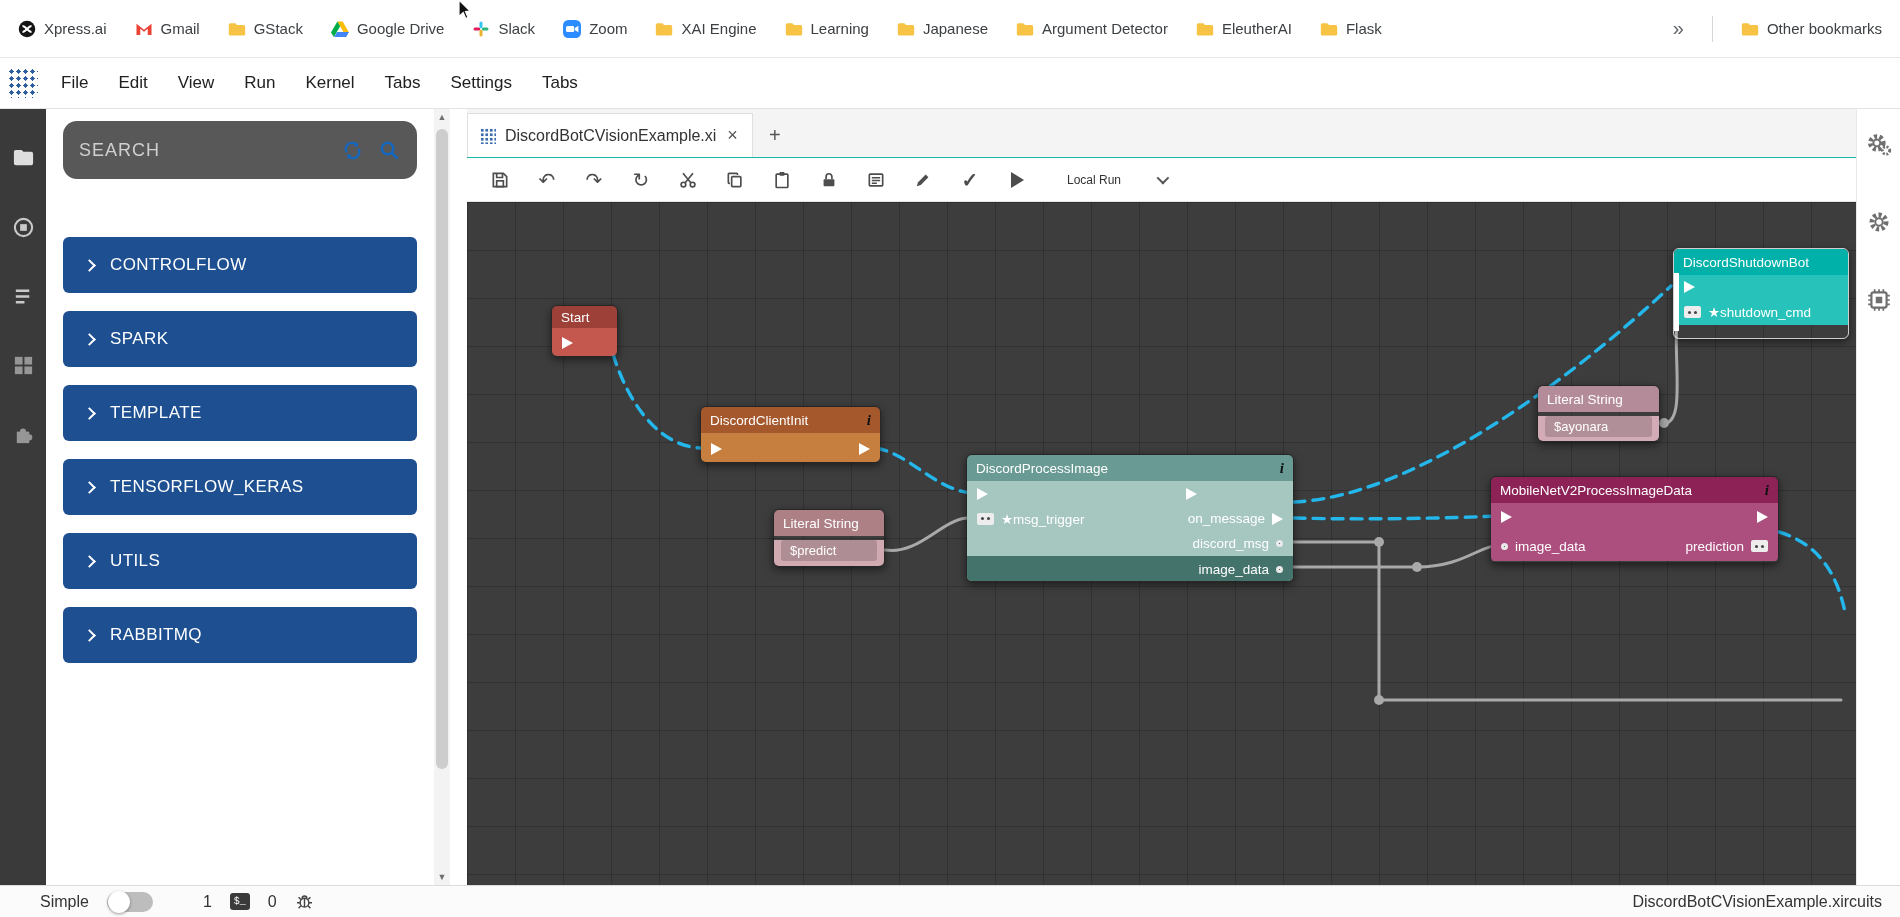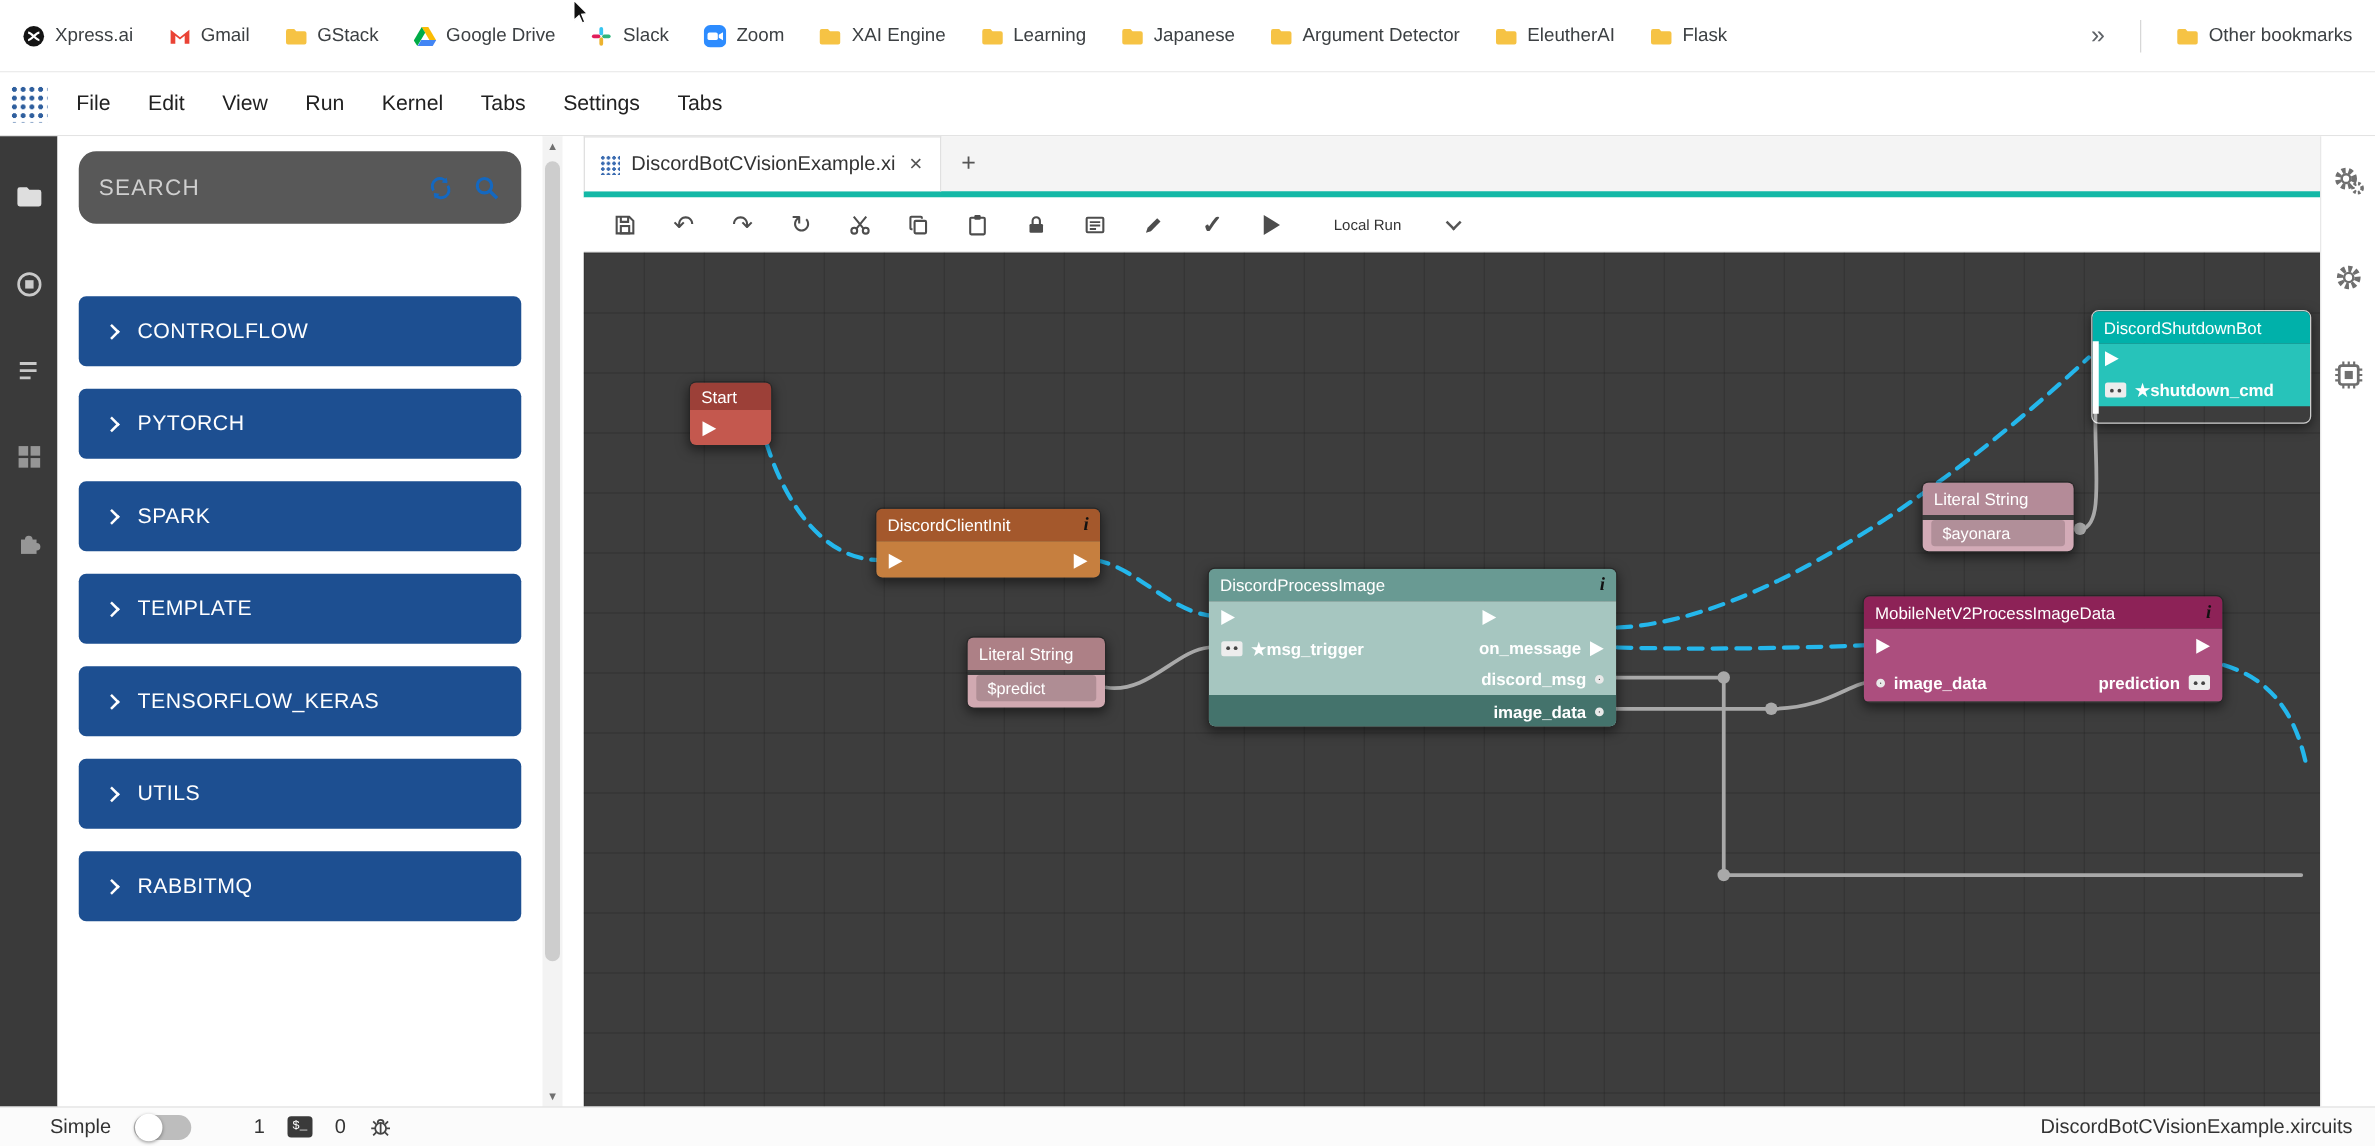--- a/index.html
+++ b/index.html
@@ -36,21 +36,21 @@
   .acc { height:56px; background:#1d4f91; border-radius:6px; margin-bottom:18px; display:flex; align-items:center; padding-left:22px; cursor:pointer; }
   .acc-chevron { width:9px; height:9px; border-top:2.5px solid #fff; border-right:2.5px solid #fff; transform:rotate(45deg); margin-right:16px; flex:none; }
   .acc-label { color:#fff; font-size:17px; letter-spacing:.4px; }
 
   .pscroll { width:16px; background:#f3f3f3; position:relative; }
   .pscroll .arrow { position:absolute; left:0; width:16px; height:16px; color:#707070; font-size:9px; display:flex; align-items:center; justify-content:center; cursor:pointer; }
   .pscroll .thumb { position:absolute; left:2px; width:12px; top:20px; height:640px; background:#cdcdcd; border-radius:6px; cursor:pointer; }
 
   
   .editor { flex:1; border-left:17px solid #fff; display:flex; flex-direction:column; min-width:0; }
-  .tabbar { height:49px; background:#f4f4f4; border-bottom:5px solid #14b8a6; display:flex; align-items:flex-end; }
+  .tabbar { height:49px; background:#f4f4f4; border-bottom:1px solid #14b8a6; display:flex; align-items:flex-end; }
   .tab { height:44px; background:#fff; border:1px solid #e0e0e0; border-bottom:none; display:flex; align-items:center; gap:9px; padding:0 12px; cursor:pointer; }
   .dot-sm { width:16px; height:16px; background-image:radial-gradient(circle,#3a6bb0 1.4px,transparent 1.6px); background-size:4.5px 4.5px; }
   .tab-title { font-size:16px; color:#333; }
   .tab-close { font-size:18px; color:#555; cursor:pointer; padding:0 2px; }
   .tab-plus { width:44px; height:44px; display:flex; align-items:center; justify-content:center; font-size:20px; color:#555; cursor:pointer; }
 
   .toolbar { height:44px; background:#fff; border-bottom:1px solid #e5e5e5; display:flex; align-items:center; gap:25px; padding-left:22px; }
   .tbtn { width:22px; height:24px; display:flex; align-items:center; justify-content:center; cursor:pointer; color:#4d4d4d; }
   .tbtn svg { width:20px; height:20px; }
   .uni::before { font-size:20px; color:#4d4d4d; }
@@ -66,21 +66,21 @@
   
   .canvas { position:relative; flex:1; overflow:hidden; background-color:#3d3d3d;
     background-image:linear-gradient(rgba(0,0,0,.18) 1px,transparent 1px),linear-gradient(90deg,rgba(0,0,0,.18) 1px,transparent 1px);
     background-size:48px 48px; }
   .links { position:absolute; left:0; top:0; }
 
   .node { position:absolute; border-radius:6px; border:1px solid rgba(0,0,0,.35); box-shadow:0 3px 9px rgba(0,0,0,.5); color:#fff; overflow:hidden; cursor:pointer; }
   .node-head { display:flex; align-items:center; justify-content:space-between; height:26px; padding:0 9px; font-size:13.5px; white-space:nowrap; }
   .info { font-family:"Liberation Serif", serif; font-style:italic; font-weight:bold; color:#111; font-size:15px; line-height:1; cursor:pointer; padding-left:6px; }
   .prow { display:flex; align-items:center; justify-content:space-between; height:25px; padding:0 10px; font-size:13.5px; }
-  .pgroup { display:flex; align-items:center; gap:7px;font-weight:bold; }
+  .pgroup { display:flex; align-items:center; gap:7px; }
   .tri { display:inline-block; width:0; height:0; border-left:11px solid #fff; border-top:6.5px solid transparent; border-bottom:6.5px solid transparent; }
   .pin-circle { display:inline-block; width:7px; height:7px; border-radius:50%; background:#333; border:3px solid #e9e9e9; }
   .pin-box { display:inline-flex; align-items:center; justify-content:center; gap:2.5px; width:17px; height:12px; background:#ededed; border-radius:2px; }
   .pin-box i { width:3px; height:3px; background:#444; border-radius:50%; display:block; }
   .lit-strip { margin:4px 7px; background:rgba(0,0,0,.16); border-radius:3px; padding:3px 9px; font-size:13px; }
   .sel-bar { position:absolute; left:0; top:24px; width:5px; height:58px; background:#fff; }
 
   
   .right-strip { width:44px; background:#fff; border-left:1px solid #e8e8e8; display:flex; flex-direction:column; align-items:center; padding-top:22px; gap:52px; }
   .right-strip svg { width:26px; height:26px; cursor:pointer; }
@@ -249,24 +249,20 @@
           </svg>
         <svg viewBox="0 0 24 24">
             <circle cx="10" cy="10" r="6" stroke="#1468c0" stroke-width="2.6" fill="none"></circle>
             <path d="M14.6 14.6 L20.5 20.5" stroke="#1468c0" stroke-width="2.8"></path>
           </svg>
       </div>
       <div class="acc-list">
         <div class="acc">
             <span class="acc-chevron"></span>
             <span class="acc-label">CONTROLFLOW</span>
-          </div>
-        <div class="acc">
-            <span class="acc-chevron"></span>
-            <span class="acc-label">PYTORCH</span>
           </div>
         <div class="acc">
             <span class="acc-chevron"></span>
             <span class="acc-label">SPARK</span>
           </div>
         <div class="acc">
             <span class="acc-chevron"></span>
             <span class="acc-label">TEMPLATE</span>
           </div>
         <div class="acc">

